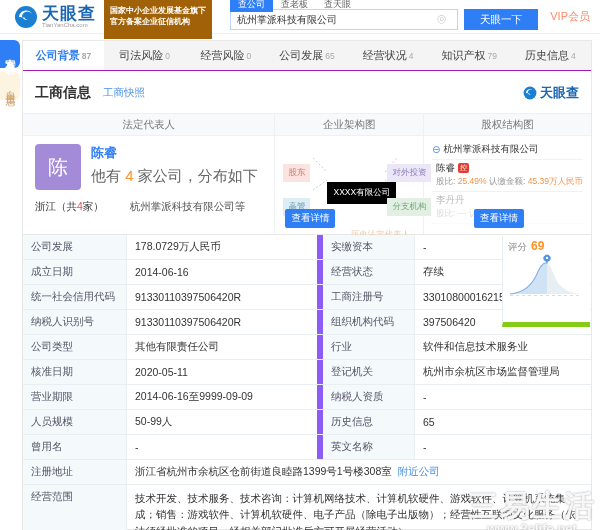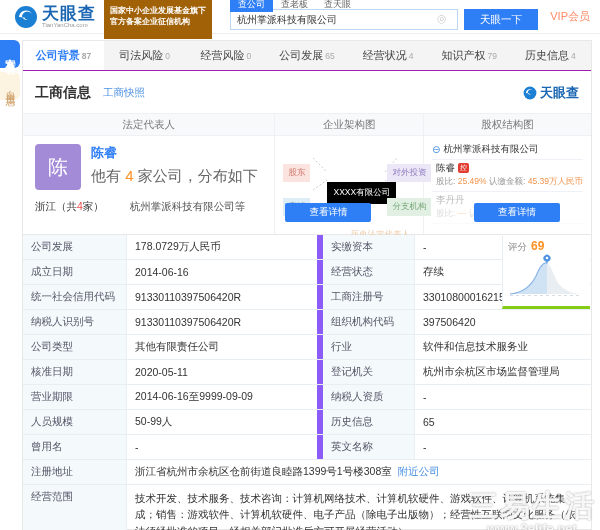--- a/index.html
+++ b/index.html
@@ -64,21 +64,21 @@
 
   .org-body { position:relative; height:98px; font-size:8.5px; }
   .node { position:absolute; padding:3px 5px; border-radius:0; white-space:nowrap;margin-top:16px; }
   .n-sh { left:8px; top:12px; background:#fbe3df; color:#d07a6e; }
   .n-ex { left:8px; top:46px; background:#dcedf5; color:#6b9ab5; }
   .n-ct { left:52px; top:30px; background:#000000; color:#fff; padding:5px 6px; }
   .n-inv { left:112px; top:12px; background:#ece7f7; color:#8f7fc0; }
   .n-br { left:112px; top:46px; background:#e2f0e3; color:#7aa97e; }
   .n-hist { left:70px; top:74px; color:#ecc9a4; background:none; }
   .org-lines { position:absolute; left:0; top:0; }
-  .detail-btn { position:absolute; left:10px; bottom:12px; background:#2e7ef5; color:#fff; font-size:9.5px; padding:3px 24px; border:none; border-radius:2px; cursor:pointer; }
+  .detail-btn { position:absolute; left:10px; bottom:6px; background:#2e7ef5; color:#fff; font-size:9.5px; padding:3px 6px; border:none; border-radius:2px; cursor:pointer; }
 
   .eq-body { padding:4px 8px; font-size:9.5px; position:relative; height:98px; }
   .eq-row1 { display:flex; align-items:center; border-bottom:1px solid #eef2f6; padding:3px 0; }
   .eq-minus { color:#4a90e2; margin-right:3px; font-size:10px; }
   .eq-comp { color:#333; font-size:9.5px; white-space:nowrap; overflow:hidden; }
   .holder { border-bottom:1px solid #eef2f6; padding:2px 0 3px 4px; }
   .holder.faded { opacity:.35; }
   .h-name { color:#333; font-size:9.5px; }
   .h-badge { display:inline-block; background:#e23c30; color:#fff; font-size:7px; padding:0 2px; border-radius:2px; margin-left:3px; vertical-align:1px; }
   .h-line { color:#999; font-size:8.5px; margin-top:1px; white-space:nowrap; }
@@ -91,21 +91,21 @@
   .lab { background:#f4f9fc; color:#556; width:104px; border-right:1px solid #e9eef2; }
   .val1 { width:196px; border-right:6px solid #8b5cf6; color:#333; }
   .lab2 { width:92px; }
   .val2 { flex:1; color:#333; }
   .addr-link { color:#4a90e2; margin-left:6px; cursor:pointer; white-space:nowrap; }
   .scope .cell { align-items:flex-start; }
   .scope-text { line-height:1.55; color:#333; }
   .block-val { display:block; flex:1; }
 
   
-  .score-box { position:absolute; right:1px; top:1px; width:88px; height:73px; background:#fff; border-left:1px solid #e9eef2; border-bottom:3px solid #84cc16; padding:3px 5px; }
+  .score-box { position:absolute; right:1px; top:1px; width:88px; height:91px; background:#fff; border-left:1px solid #e9eef2; border-bottom:5px solid #84cc16; padding:3px 5px; }
   .score-lbl { font-size:9.5px; color:#888; }
   .score-val { font-size:12px; color:#ff9224; font-weight:bold; margin-left:4px; }
 
   
   .wm { position:absolute; right:4px; bottom:-6px; text-align:center; pointer-events:none; }
   .wm-main { font-size:30px; font-weight:bold; color:rgba(255,255,255,.9); text-shadow:0 0 2px #9a9a9a; letter-spacing:2px; line-height:1; }
   .wm-sub { font-size:13px; font-weight:bold; color:rgba(255,255,255,.9); text-shadow:0 0 2px #9a9a9a; }
 </style>
 </head>
 <body>

